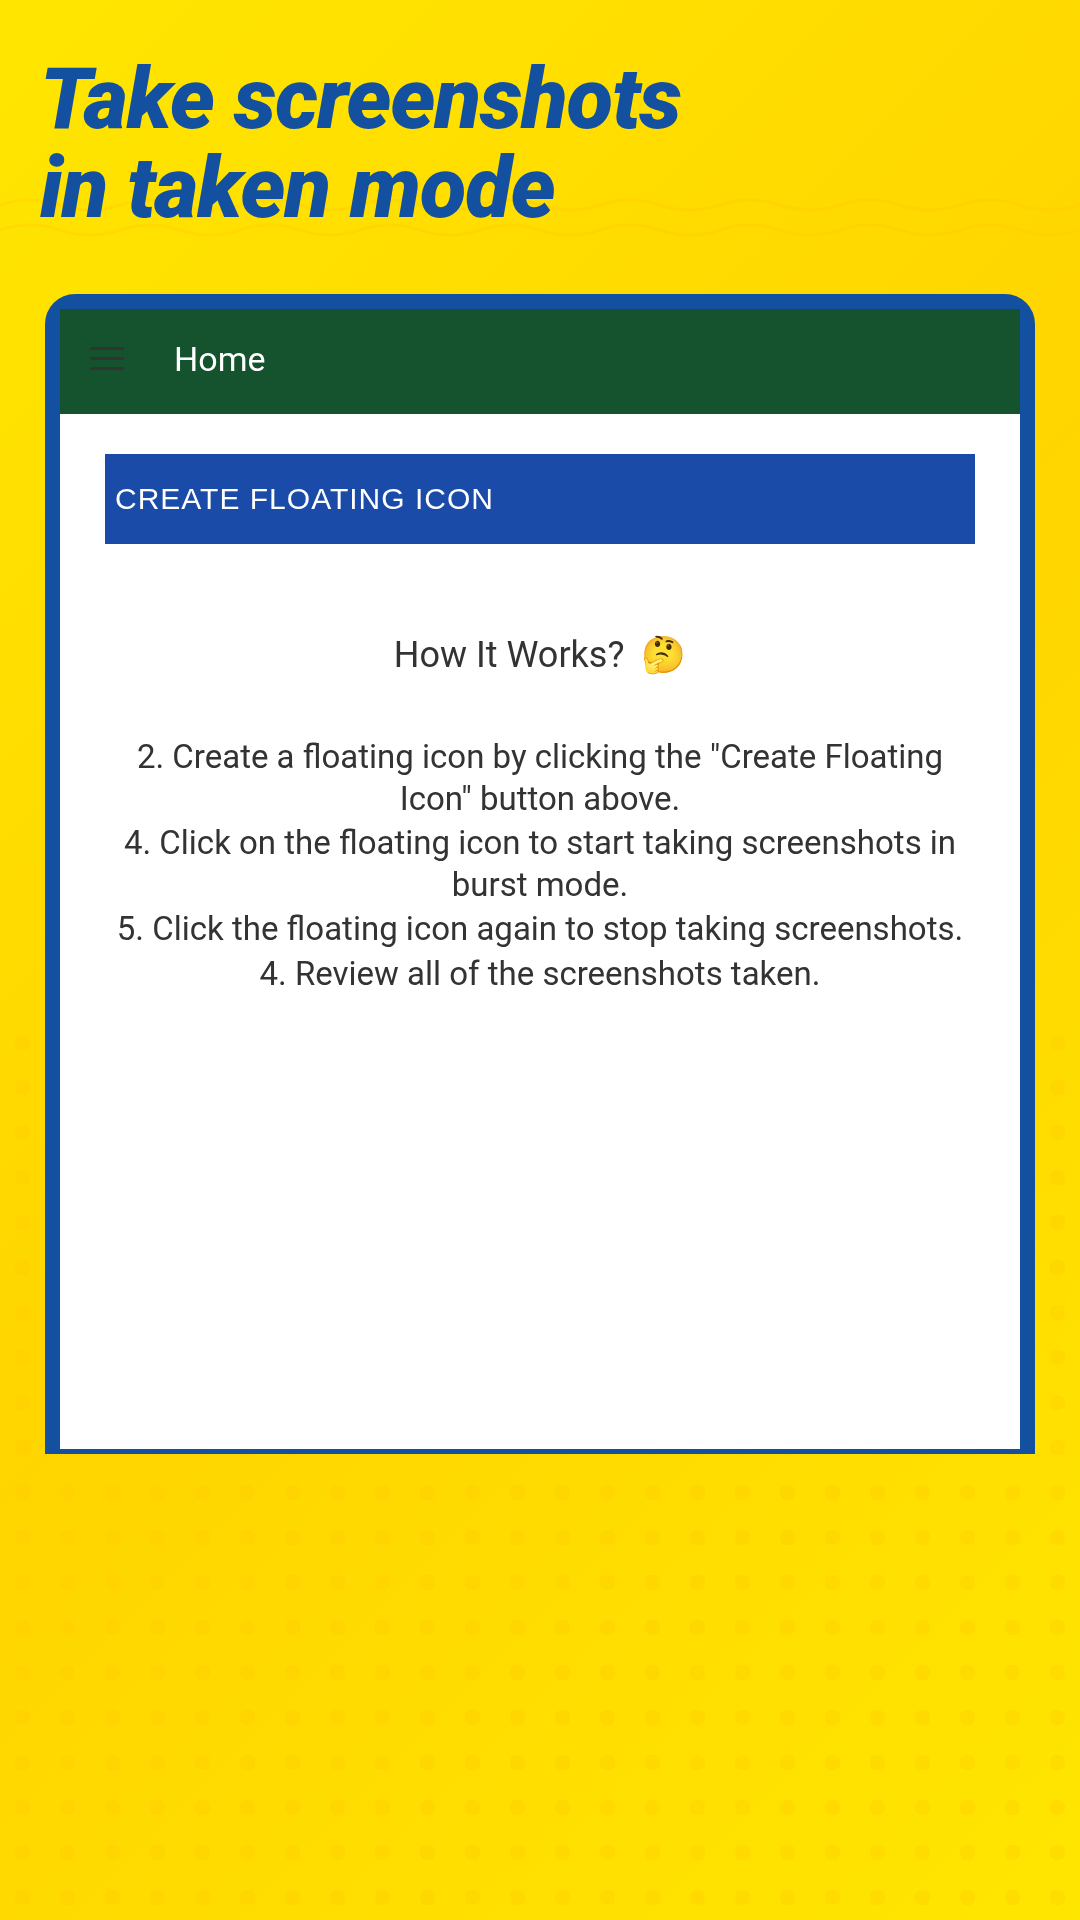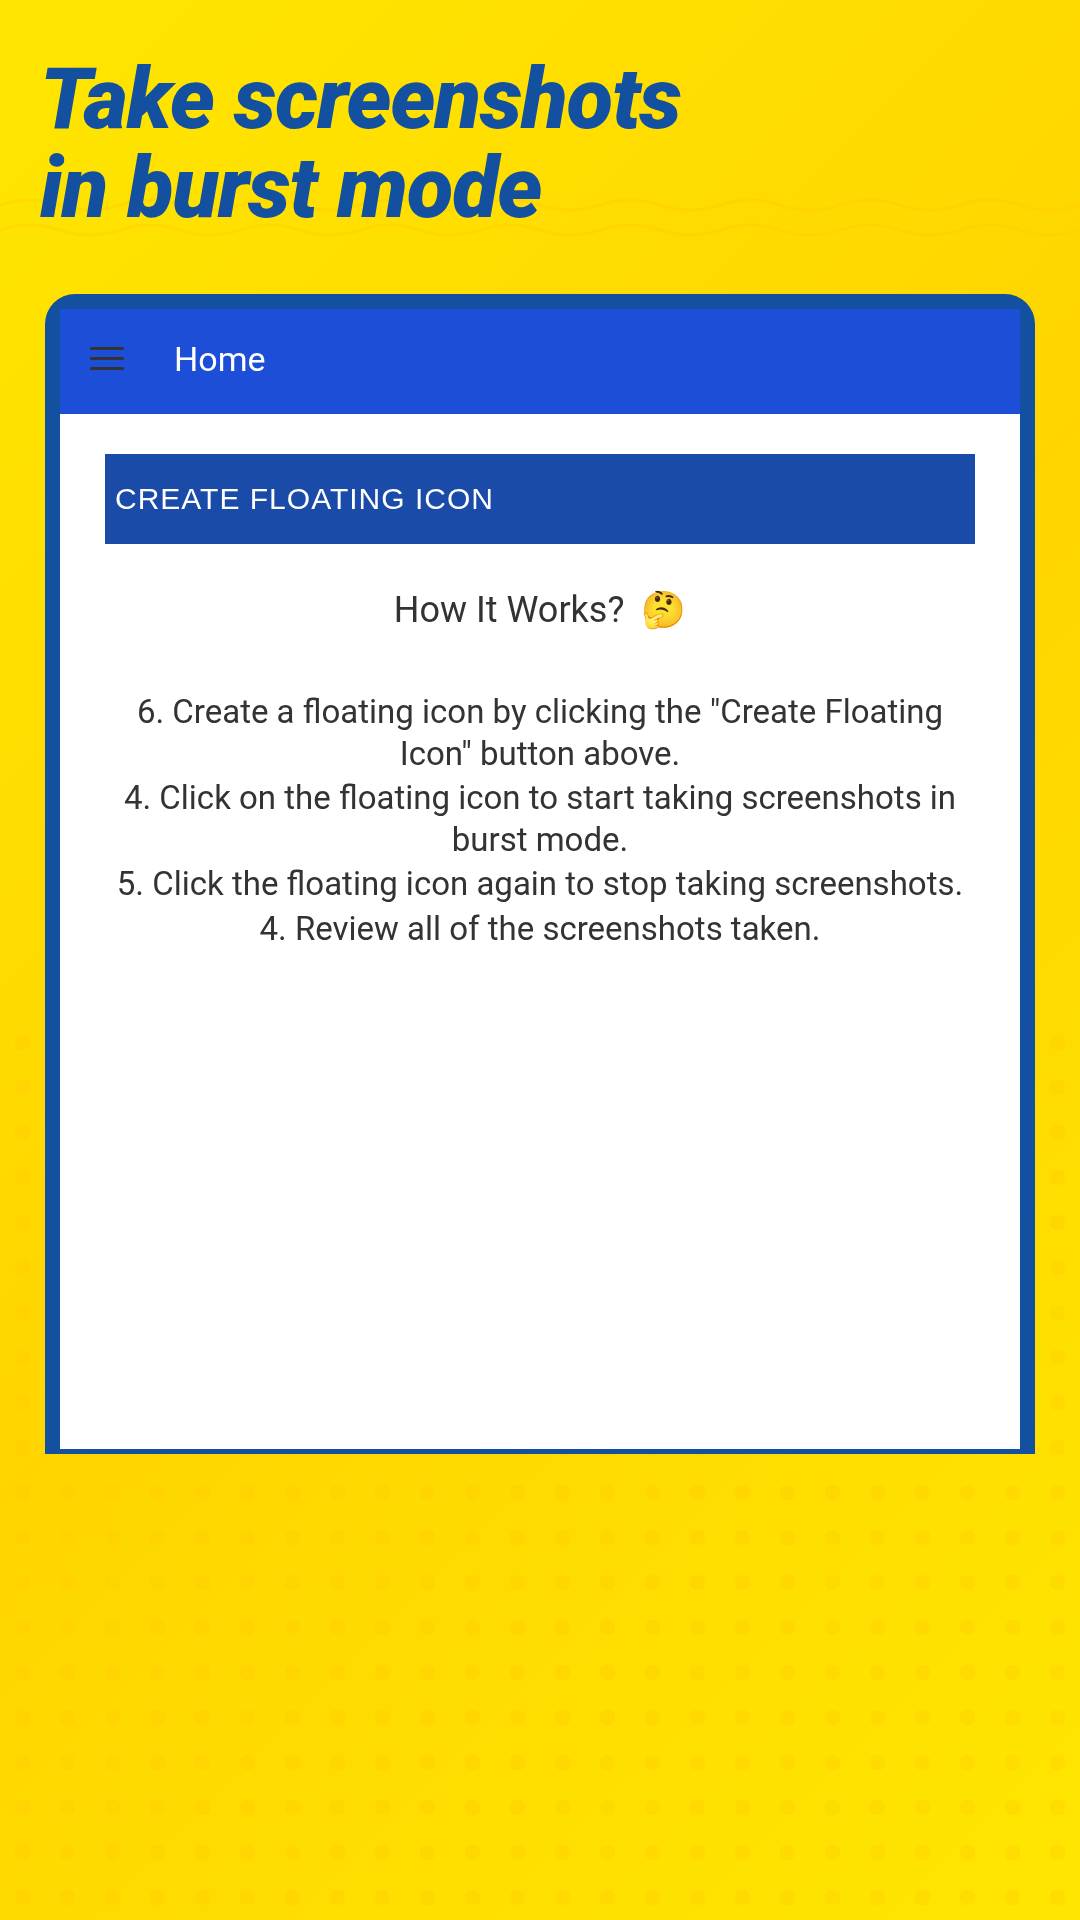--- a/index.html
+++ b/index.html
@@ -62,21 +62,21 @@
       background: #1450A0;
       border-radius: 30px 30px 0 0;
       padding: 15px;
       position: relative;
       z-index: 2;
       height: 1160px;
       overflow: hidden;
     }
     
     .app-header {
-      background: #1d4ed8;
+      background: #14532d;
       display: flex;
       align-items: center;
       padding: 30px 30px 35px 30px;
       gap: 50px;
     }
     
     .hamburger-icon {
       display: flex;
       flex-direction: column;
       gap: 7px;
@@ -110,21 +110,21 @@
       border: none;
       padding: 28px 10px;
       font-size: 30px;
       font-weight: 500;
       letter-spacing: 1px;
       cursor: pointer;
       text-align: left;
     }
     
     .how-it-works {
-      margin-top: 45px;
+      margin-top: 90px;
       text-align: center;
     }
     
     .how-title {
       font-size: 36px;
       font-weight: 400;
       color: #333;
       margin-bottom: 60px;
     }
     
@@ -157,21 +157,21 @@
   </svg>
 </div>
 <div class="wavy-line wavy-2">
   <svg viewBox="0 0 1080 20" preserveAspectRatio="none">
     <path d="M0,10 Q30,0 60,10 T120,10 T180,10 T240,10 T300,10 T360,10 T420,10 T480,10 T540,10 T600,10 T660,10 T720,10 T780,10 T840,10 T900,10 T960,10 T1020,10 T1080,10" stroke="#FFC700" stroke-width="3" fill="none"></path>
   </svg>
 </div>
 
 <div class="hero-title">
   <div>Take screenshots</div>
-  <div>in burst mode</div>
+  <div>in taken mode</div>
 </div>
 
 <div class="phone-frame">
   <div class="app-header">
     <div class="hamburger-icon">
       <span></span>
       <span></span>
       <span></span>
     </div>
     <div class="header-title">Home</div>
@@ -180,20 +180,20 @@
   <div class="app-content">
     <button class="create-button">CREATE FLOATING ICON</button>
     
     <div class="how-it-works">
       <div class="how-title">
         <span>How It Works?</span>
         <span class="thinking-emoji">🤔</span>
       </div>
 
       <div class="steps">
-        <div class="step">6. Create a floating icon by clicking the "Create Floating Icon" button above.</div>
+        <div class="step">2. Create a floating icon by clicking the "Create Floating Icon" button above.</div>
         <div class="step">4. Click on the floating icon to start taking screenshots in burst mode.</div>
         <div class="step">5. Click the floating icon again to stop taking screenshots.</div>
         <div class="step">4. Review all of the screenshots taken.</div>
       </div>
     </div>
   </div>
 </div>
 
 </body></html>

